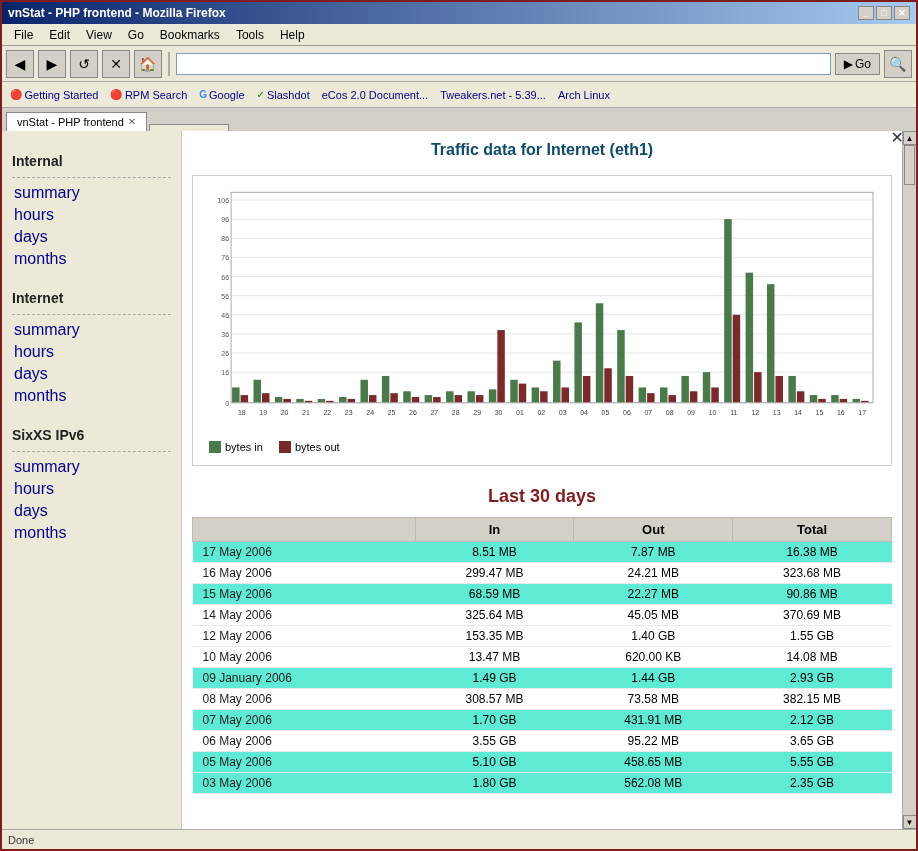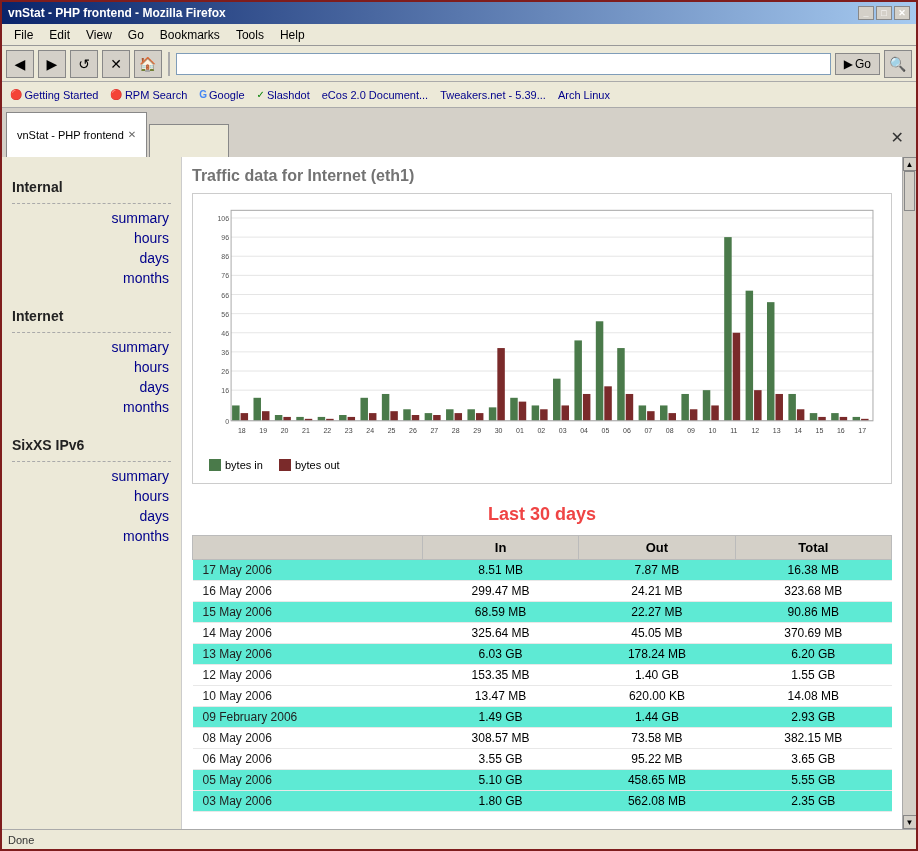--- a/index.html
+++ b/index.html
@@ -24,45 +24,45 @@
     .address-input { flex: 1; height: 22px; border: 1px solid #7f9db9; padding: 0 4px; font-size: 12px; background: white; }
     .go-btn { background: #d4d0c8; border: 1px solid #888; padding: 2px 8px; font-size: 12px; cursor: pointer; height: 22px; display: flex; align-items: center; gap: 2px; }
 
     
     .bookmarks-bar { background: #ece9d8; border-bottom: 1px solid #aaa; padding: 2px 4px; display: flex; align-items: center; gap: 4px; height: 26px; overflow: hidden; }
     .bookmark-item { display: flex; align-items: center; gap: 2px; padding: 1px 4px; font-size: 11px; color: #00008b; cursor: pointer; text-decoration: none; white-space: nowrap; }
     .bm-icon { font-size: 10px; }
 
     
     .tab-bar { background: #d4d0c8; padding: 4px 4px 0; display: flex; align-items: flex-end; gap: 2px; }
-    .tab { background: #ece9d8; border: 1px solid #888; border-bottom: none; padding: 16px 10px; font-size: 11px; cursor: pointer; display: flex; align-items: flex-start; gap: 4px; }
+    .tab { background: #ece9d8; border: 1px solid #888; border-bottom: none; padding: 3px 10px; font-size: 11px; cursor: pointer; display: flex; align-items: flex-start; gap: 4px; }
     .tab.active { background: white; z-index: 1; }
     .tab-close { font-size: 10px; color: #666; }
 
     
     .main-area { display: flex; flex: 1; background: #ece9d8; overflow: hidden; }
 
     
     .sidebar { width: 180px; min-width: 180px; background: #ece9d8; border-right: 1px solid #ccc; padding: 14px 0; overflow-y: auto; }
     .sidebar-section-title { font-size: 14px; font-weight: bold; color: #222; padding: 8px 10px 4px; }
     .sidebar-divider { border-top: 1px dashed #aaa; margin: 4px 10px 4px; }
-    .sidebar-link { display: block; text-align: right; padding: 2px 12px; color: #00008b; text-decoration: none; font-size: 14px; cursor: pointer; }
+    .sidebar-link { display: block; padding: 2px 12px; color: #00008b; text-decoration: none; font-size: 16px; cursor: pointer; }
 
     
     .content { flex: 1; overflow-y: auto; background: white; padding: 0; }
 
     
     .chart-container { padding: 10px; }
-    .chart-title { font-size: 16px; font-weight: bold; margin-bottom: 8px; color: #737373; }
+    .chart-title { text-align: center; font-size: 16px; font-weight: bold; margin-bottom: 16px; color: #0c4a6e; }
     .chart-box { border: 1px solid #ccc; background: white; padding: 8px; position: relative; }
     .chart-svg { width: 100%; height: 250px; }
 
     
     .table-section { padding: 0 10px 10px; }
-    .table-title { text-align: center; font-size: 18px; font-weight: bold; margin: 10px 0; color: #ef4444; }
+    .table-title { text-align: center; font-size: 18px; font-weight: bold; margin: 10px 0; color: #7f1d1d; }
     .data-table { width: 100%; border-collapse: collapse; }
     .data-table th { background: #d4d0c8; padding: 4px 10px; text-align: center; font-size: 13px; border: 1px solid #bbb; }
     .data-table td { padding: 3px 10px; font-size: 12px; border-bottom: 1px solid #e8e8e8; }
     .data-table td:first-child { color: #222; }
     .data-table td:not(:first-child) { text-align: center; }
     .row-odd { background: #5eead4; }
     .row-even { background: #ffffff; }
 
     
     .status-bar { background: #ece9d8; border-top: 1px solid #aaa; padding: 2px 6px; font-size: 11px; color: #333; height: 20px; display: flex; align-items: center; }
@@ -342,49 +342,49 @@
       <td>68.59 MB</td>
       <td>22.27 MB</td>
       <td>90.86 MB</td>
     </tr>
               <tr class="row-even">
       <td>14 May 2006</td>
       <td>325.64 MB</td>
       <td>45.05 MB</td>
       <td>370.69 MB</td>
     </tr>
-              <tr class="row-odd">
-      <td>13 May 2006</td>
-      <td>6.03 GB</td>
-      <td>178.24 MB</td>
-      <td>6.20 GB</td>
-    </tr>
               <tr class="row-even">
       <td>12 May 2006</td>
       <td>153.35 MB</td>
       <td>1.40 GB</td>
       <td>1.55 GB</td>
     </tr>
               <tr class="row-even">
       <td>10 May 2006</td>
       <td>13.47 MB</td>
       <td>620.00 KB</td>
       <td>14.08 MB</td>
     </tr>
               <tr class="row-odd">
-      <td>09 February 2006</td>
+      <td>09 January 2006</td>
       <td>1.49 GB</td>
       <td>1.44 GB</td>
       <td>2.93 GB</td>
     </tr>
               <tr class="row-even">
       <td>08 May 2006</td>
       <td>308.57 MB</td>
       <td>73.58 MB</td>
       <td>382.15 MB</td>
+    </tr>
+              <tr class="row-odd">
+      <td>07 May 2006</td>
+      <td>1.70 GB</td>
+      <td>431.91 MB</td>
+      <td>2.12 GB</td>
     </tr>
               <tr class="row-even">
       <td>06 May 2006</td>
       <td>3.55 GB</td>
       <td>95.22 MB</td>
       <td>3.65 GB</td>
     </tr>
               <tr class="row-odd">
       <td>05 May 2006</td>
       <td>5.10 GB</td>

